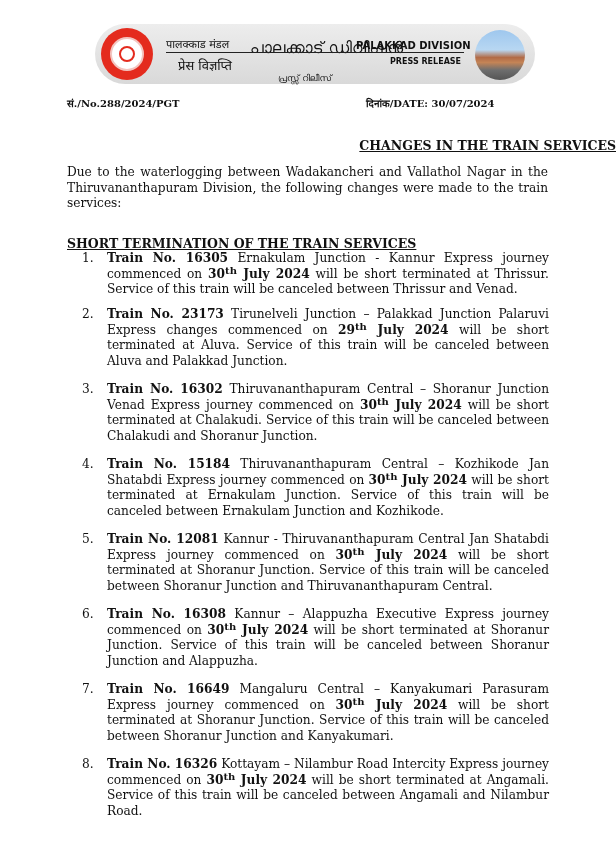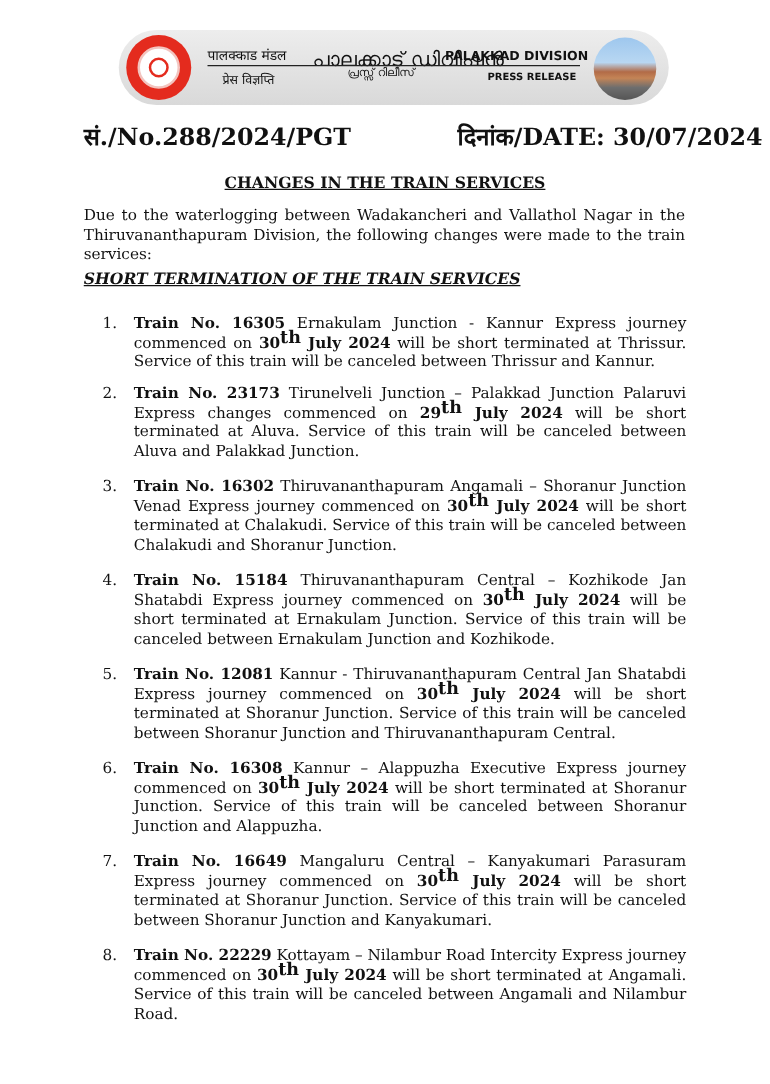--- a/index.html
+++ b/index.html
@@ -7,83 +7,83 @@
   .banner { position:absolute; left:95px; top:24px; width:440px; height:60px; border-radius:30px;
     background:linear-gradient(#ededed,#d9d9d9); }
   .logo-left { position:absolute; left:101px; top:28px; width:52px; height:52px; border-radius:50%;
     background:#e42b1e; display:flex; align-items:center; justify-content:center; }
   .logo-left .inner { width:30px; height:30px; border-radius:50%; background:#fff; border:2px solid #f3c4bf; display:flex; align-items:center; justify-content:center; }
   .logo-left .wheel { width:16px; height:16px; border-radius:50%; border:2px solid #e42b1e; box-sizing:border-box; }
   .logo-right { position:absolute; left:475px; top:30px; width:50px; height:50px; border-radius:50%;
     background:linear-gradient(#9ec7ee 0%, #b8d7f2 40%, #b26b47 55%, #c48456 65%, #6e6e6e 80%, #555 100%); overflow:hidden; }
   .hdr-text { position:absolute; font-family:"DejaVu Sans", sans-serif; color:#111; white-space:nowrap; }
   .hdr-line { position:absolute; top:52px; left:166px; width:298px; height:1px; background:#222; }
-  .ref { position:absolute; top:96px; font-family:"DejaVu Serif", serif; font-weight:bold; font-size:19px; }
-  .title { position:absolute; top:138px; left:0; width:616px; text-align:center; font-weight:bold; font-size:12.5px; text-decoration:underline; }
+  .ref { position:absolute; top:96px; font-family:"DejaVu Serif", serif; font-weight:bold; font-size:10px; }
+  .title { position:absolute; top:138px; left:0; width:616px; text-align:right; font-weight:bold; font-size:12.5px; text-decoration:underline; }
   .intro { position:absolute; top:165px; left:67px; width:481px; font-size:12.2px; line-height:15.5px; text-align:justify; }
-  .subhead { position:absolute; top:215px; left:67px; font-weight:bold; font-size:12.5px; text-decoration:underline;font-style:italic; }
+  .subhead { position:absolute; top:236px; left:67px; font-weight:bold; font-size:12.5px; text-decoration:underline; }
   .list { position:absolute; left:82px; width:467px; font-size:12.2px; line-height:15.5px; text-align:justify; }
   .item { position:absolute; left:0; width:467px; }
   .num { position:absolute; left:0; top:0; }
   .body { margin-left:25px; }
-  sup { font-size:14px; line-height:0; vertical-align:4px; }
+  sup { font-size:10px; line-height:0; vertical-align:4px; }
   b { font-weight:bold; }
 </style>
 </head>
 <body>
 
 <div class="banner"></div>
 <div class="logo-left">
   <div class="inner">
       <div class="wheel"></div>
     </div>
 </div>
 <div class="logo-right"></div>
 
 <div class="hdr-text" style="left:166px;top:36px;font-size:11px;text-align:right;">पालक्काड मंडल</div>
-<div class="hdr-text" style="left:178px;top:56px;font-size:10px;">प्रेस विज्ञप्ति</div>
+<div class="hdr-text" style="left:178px;top:56px;font-size:13px;">प्रेस विज्ञप्ति</div>
 <div class="hdr-text" style="left:250px;top:38px;font-size:16px;">പാലക്കാട് ഡിവിഷൻ</div>
-<div class="hdr-text" style="left:278px;top:54px;font-size:9px;">പ്രസ്സ് റിലീസ്</div>
+<div class="hdr-text" style="left:278px;top:73px;font-size:9px;">പ്രസ്സ് റിലീസ്</div>
 <div class="hdr-text" style="left:356px;top:40px;font-size:10px;font-weight:bold;">PALAKKAD DIVISION</div>
 <div class="hdr-text" style="left:390px;top:57px;font-size:8px;font-weight:bold;">PRESS RELEASE</div>
 <div class="hdr-line"></div>
 
 <div class="ref" style="left:67px;">सं./No.288/2024/PGT</div>
 <div class="ref" style="left:366px;">दिनांक/DATE: 30/07/2024</div>
 
 <div class="title">CHANGES IN THE TRAIN SERVICES</div>
 <div class="intro">Due to the waterlogging between Wadakancheri and Vallathol Nagar in the Thiruvananthapuram Division, the following changes were made to the train services:</div>
 <div class="subhead">SHORT TERMINATION OF THE TRAIN SERVICES</div>
 
 <div class="list" id="list" style="top:251px;">
     <div class="item" style="top: 0px;">
       <span class="num">1.</span>
-      <div class="body"><b>Train No. 16305</b><span> Ernakulam Junction - Kannur Express journey commenced on </span><b>30<sup>th</sup> July 2024</b><span> will be short terminated at Thrissur. Service of this train will be canceled between Thrissur and Kannur.</span></div>
+      <div class="body"><b>Train No. 16305</b><span> Ernakulam Junction - Kannur Express journey commenced on </span><b>30<sup>th</sup> July 2024</b><span> will be short terminated at Thrissur. Service of this train will be canceled between Thrissur and Venad.</span></div>
     </div>
     <div class="item" style="top: 56px;">
       <span class="num">2.</span>
       <div class="body"><b>Train No. 23173</b><span> Tirunelveli Junction – Palakkad Junction Palaruvi Express changes commenced on </span><b>29<sup>th</sup> July 2024</b><span> will be short terminated at Aluva. Service of this train will be canceled between Aluva and Palakkad Junction.</span></div>
     </div>
     <div class="item" style="top: 131px;">
       <span class="num">3.</span>
-      <div class="body"><b>Train No. 16302</b><span> Thiruvananthapuram Angamali – Shoranur Junction Venad Express journey commenced on </span><b>30<sup>th</sup> July 2024</b><span> will be short terminated at Chalakudi. Service of this train will be canceled between Chalakudi and Shoranur Junction.</span></div>
+      <div class="body"><b>Train No. 16302</b><span> Thiruvananthapuram Central – Shoranur Junction Venad Express journey commenced on </span><b>30<sup>th</sup> July 2024</b><span> will be short terminated at Chalakudi. Service of this train will be canceled between Chalakudi and Shoranur Junction.</span></div>
     </div>
     <div class="item" style="top: 206px;">
       <span class="num">4.</span>
       <div class="body"><b>Train No. 15184</b><span> Thiruvananthapuram Central – Kozhikode Jan Shatabdi Express journey commenced on </span><b>30<sup>th</sup> July 2024</b><span> will be short terminated at Ernakulam Junction. Service of this train will be canceled between Ernakulam Junction and Kozhikode.</span></div>
     </div>
     <div class="item" style="top: 281px;">
       <span class="num">5.</span>
       <div class="body"><b>Train No. 12081</b><span> Kannur - Thiruvananthapuram Central Jan Shatabdi Express journey commenced on </span><b>30<sup>th</sup> July 2024</b><span> will be short terminated at Shoranur Junction. Service of this train will be canceled between Shoranur Junction and Thiruvananthapuram Central.</span></div>
     </div>
     <div class="item" style="top: 356px;">
       <span class="num">6.</span>
       <div class="body"><b>Train No. 16308</b><span> Kannur – Alappuzha Executive Express journey commenced on </span><b>30<sup>th</sup> July 2024</b><span> will be short terminated at Shoranur Junction. Service of this train will be canceled between Shoranur Junction and Alappuzha.</span></div>
     </div>
     <div class="item" style="top: 431px;">
       <span class="num">7.</span>
       <div class="body"><b>Train No. 16649</b><span> Mangaluru Central – Kanyakumari Parasuram Express journey commenced on </span><b>30<sup>th</sup> July 2024</b><span> will be short terminated at Shoranur Junction. Service of this train will be canceled between Shoranur Junction and Kanyakumari.</span></div>
     </div>
     <div class="item" style="top: 506px;">
       <span class="num">8.</span>
-      <div class="body"><b>Train No. 22229</b><span> Kottayam – Nilambur Road Intercity Express journey commenced on </span><b>30<sup>th</sup> July 2024</b><span> will be short terminated at Angamali. Service of this train will be canceled between Angamali and Nilambur Road.</span></div>
+      <div class="body"><b>Train No. 16326</b><span> Kottayam – Nilambur Road Intercity Express journey commenced on </span><b>30<sup>th</sup> July 2024</b><span> will be short terminated at Angamali. Service of this train will be canceled between Angamali and Nilambur Road.</span></div>
     </div>
   </div>
 
 </body></html>

